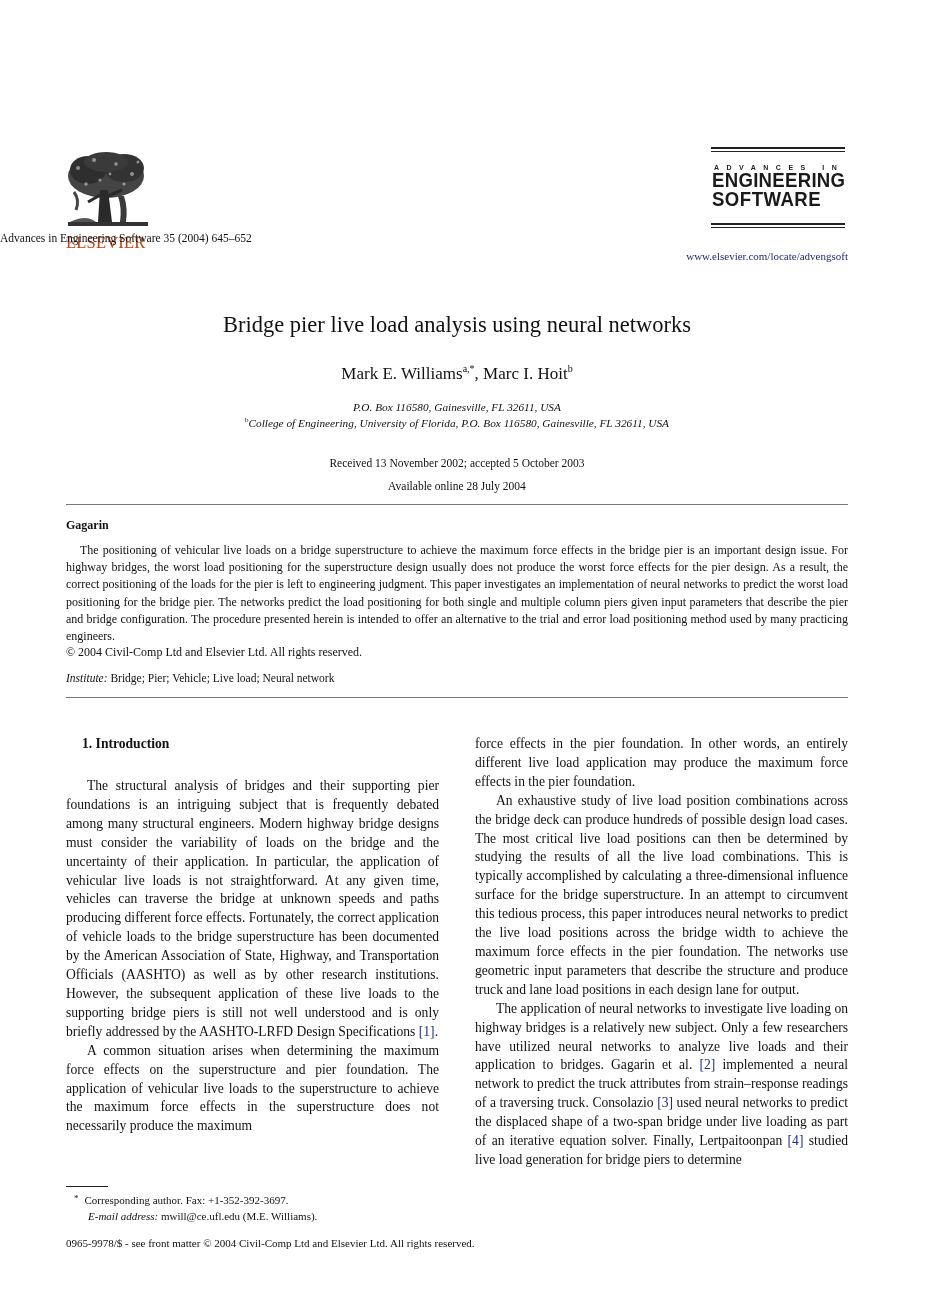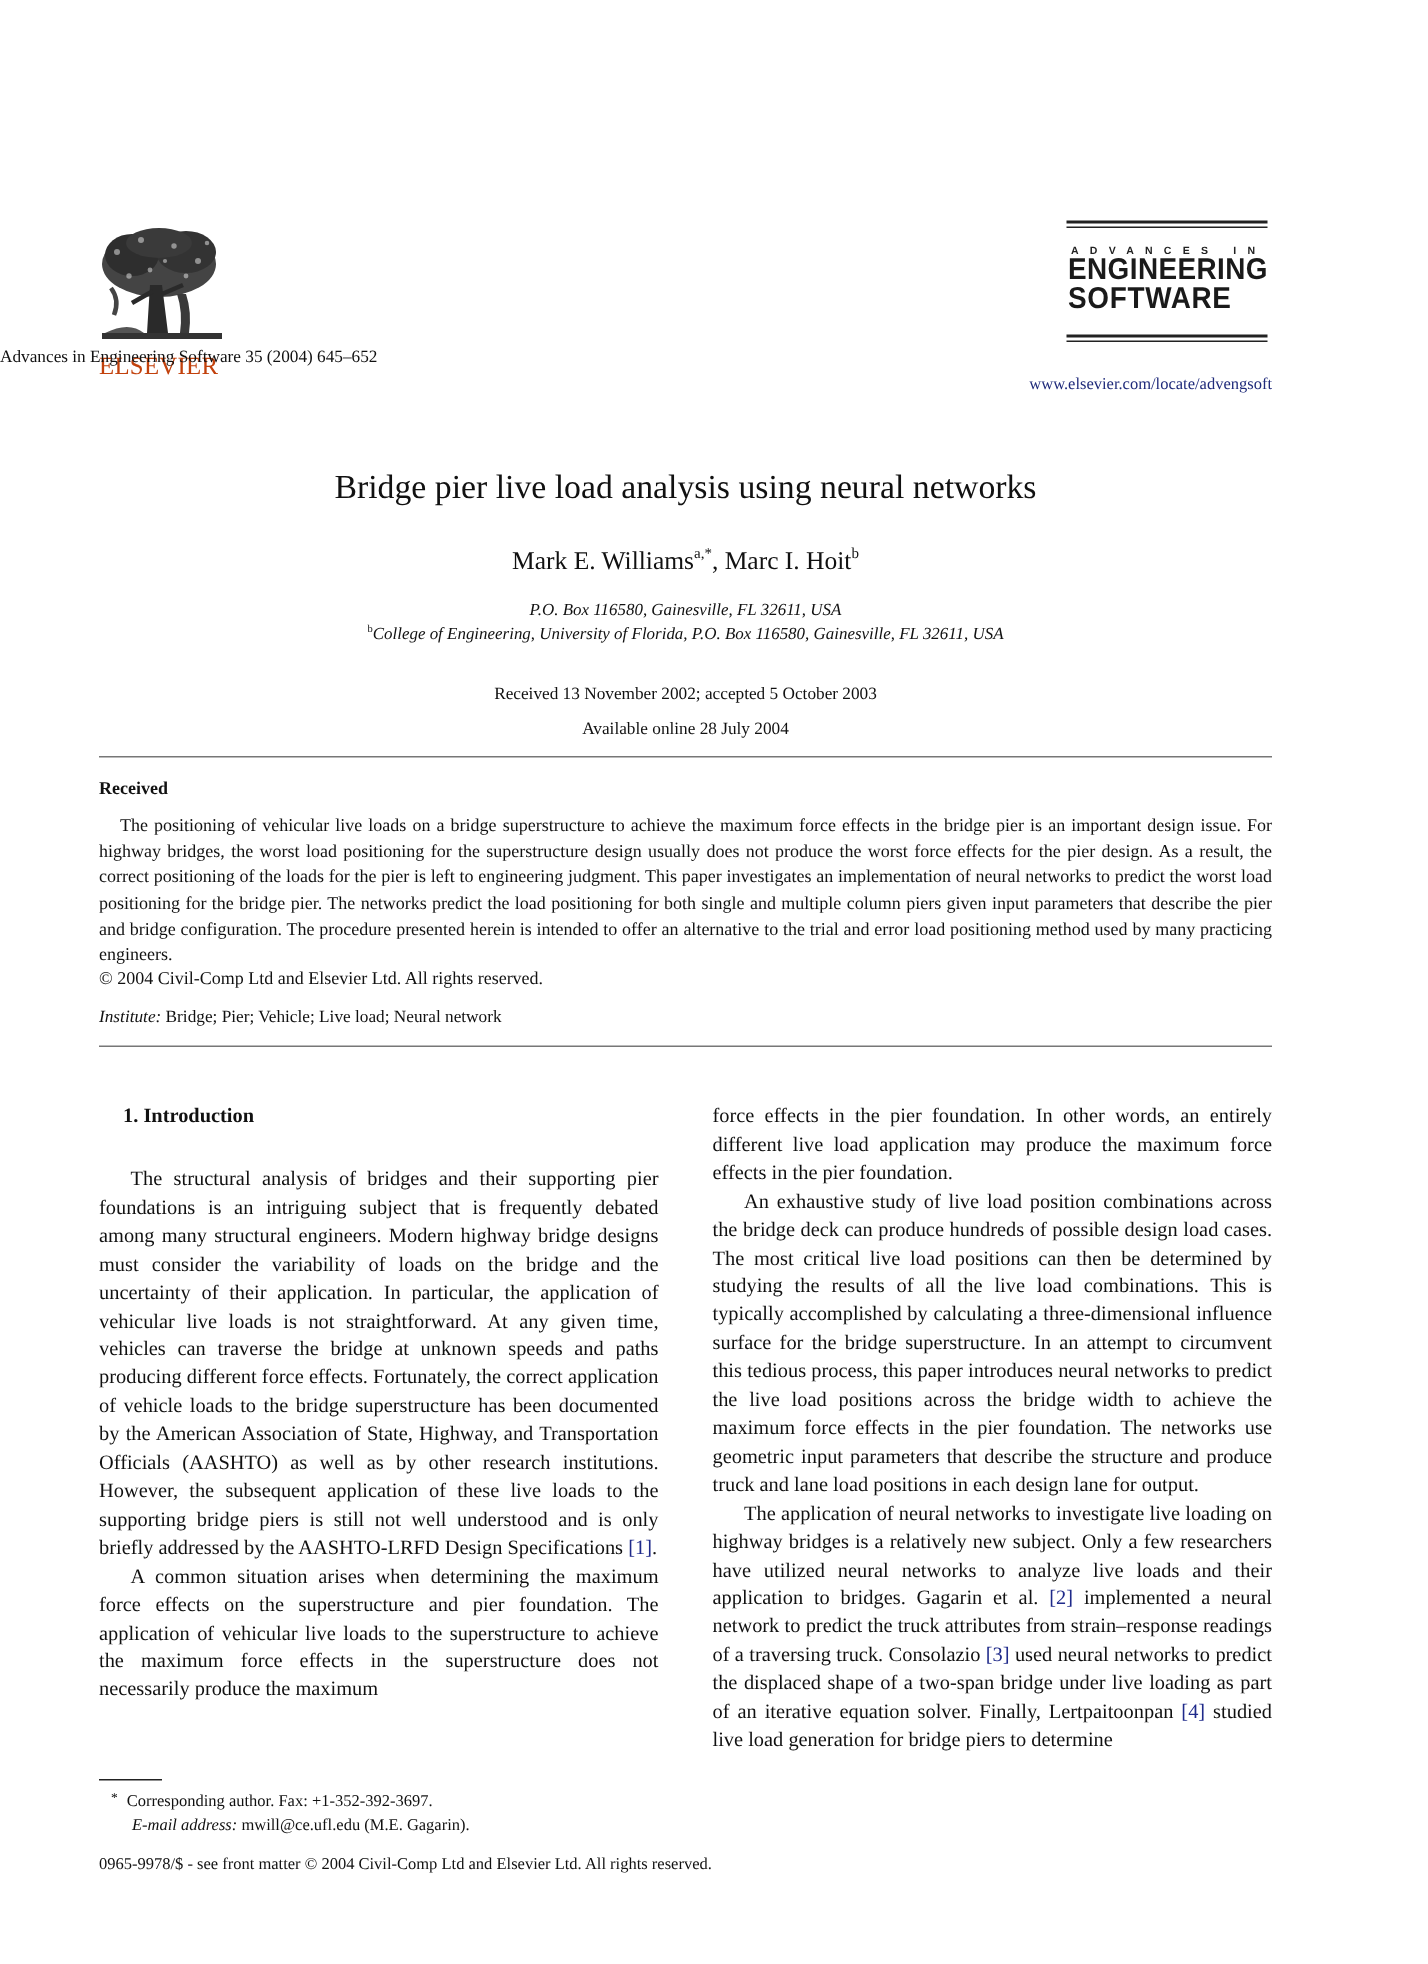--- a/index.html
+++ b/index.html
@@ -115,21 +115,21 @@
 <div id="affiliations" class="abs">
   <div>P.O. Box 116580, Gainesville, FL 32611, USA</div>
   <div><sup>b</sup><span>College of Engineering, University of Florida, P.O. Box 116580, Gainesville, FL 32611, USA</span></div>
 </div>
 
 <div id="received" class="abs">Received 13 November 2002; accepted 5 October 2003</div>
 <div id="available" class="abs">Available online 28 July 2004</div>
 
 <div class="abs hrule" style="top:504px;"></div>
 
-<div id="abstract-heading" class="abs">Received</div>
+<div id="abstract-heading" class="abs">Gagarin</div>
 <div id="abstract-body" class="abs">
   <p>The positioning of vehicular live loads on a bridge superstructure to achieve the maximum force effects in the bridge pier is an important design issue. For highway bridges, the worst load positioning for the superstructure design usually does not produce the worst force effects for the pier design. As a result, the correct positioning of the loads for the pier is left to engineering judgment. This paper investigates an implementation of neural networks to predict the worst load positioning for the bridge pier. The networks predict the load positioning for both single and multiple column piers given input parameters that describe the pier and bridge configuration. The procedure presented herein is intended to offer an alternative to the trial and error load positioning method used by many practicing engineers.</p>
 </div>
 <div id="abstract-copyright" class="abs">© 2004 Civil-Comp Ltd and Elsevier Ltd. All rights reserved.</div>
 
 <div id="keywords" class="abs">
   <em>Institute:</em> <span>Bridge; Pier; Vehicle; Live load; Neural network</span>
 </div>
 
 <div class="abs hrule" style="top:697px;"></div>
@@ -143,18 +143,18 @@
 
 <div id="col-right" class="abs col">
   <p class="noindent">force effects in the pier foundation. In other words, an entirely different live load application may produce the maximum force effects in the pier foundation.</p>
   <p>An exhaustive study of live load position combinations across the bridge deck can produce hundreds of possible design load cases. The most critical live load positions can then be determined by studying the results of all the live load combinations. This is typically accomplished by calculating a three-dimensional influence surface for the bridge superstructure. In an attempt to circumvent this tedious process, this paper introduces neural networks to predict the live load positions across the bridge width to achieve the maximum force effects in the pier foundation. The networks use geometric input parameters that describe the structure and produce truck and lane load positions in each design lane for output.</p>
   <p><span>The application of neural networks to investigate live loading on highway bridges is a relatively new subject. Only  a few researchers have utilized neural networks to analyze live loads and their application to bridges. Gagarin et al. </span><span class="ref">[2]</span><span> implemented a neural network to predict the truck attributes from strain–response readings of a traversing truck. Consolazio </span><span class="ref">[3]</span><span> used neural networks to predict the displaced shape of a two-span bridge under live loading as part of an iterative equation solver. Finally, Lertpaitoonpan </span><span class="ref">[4]</span><span> studied live load generation for bridge piers to determine</span></p>
 </div>
 
 <div id="footnote-rule" class="abs"></div>
 <div id="footnote" class="abs">
   <div><span class="star">*</span><span>Corresponding author. Fax: +1-352-392-3697.</span></div>
-  <div class="line2"><em>E-mail address:</em> <span>mwill@ce.ufl.edu</span><span> (M.E. Gagarin).</span></div>
+  <div class="line2"><em>E-mail address:</em> <span>mwill@ce.ufl.edu</span><span> (M.E. Williams).</span></div>
 </div>
 
 <div id="front-matter" class="abs">
   <div>0965-9978/$ - see front matter © 2004 Civil-Comp Ltd and Elsevier Ltd. All rights reserved.</div>
 </div>
 
 </body></html>

